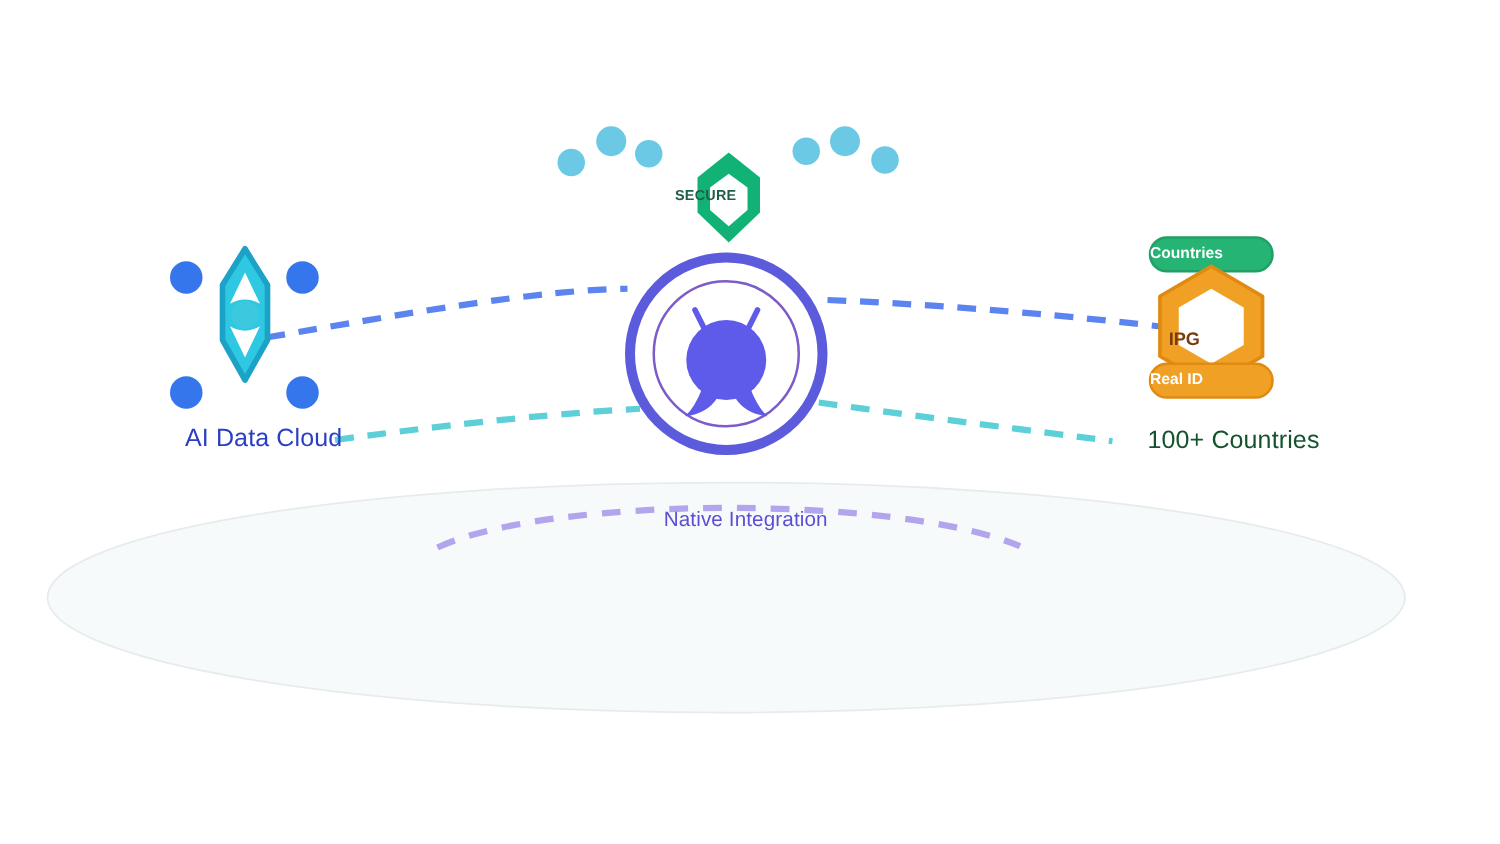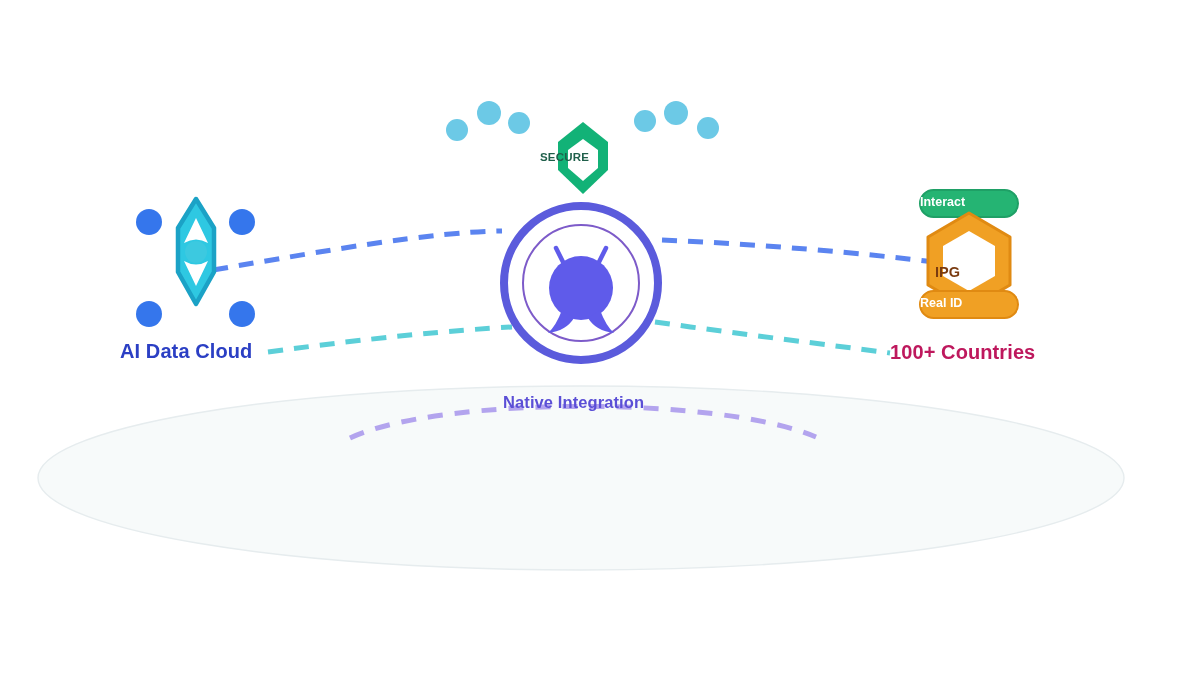--- a/index.html
+++ b/index.html
@@ -19,38 +19,39 @@
   }
   #scene {
     position: absolute;
     inset: 0;
     width: 1200px;
     height: 675px;
   }
   .lbl {
     position: absolute;
     white-space: nowrap;
-    font-weight: bold;
+    font-weight: normal;
     letter-spacing: 0.1px;
+    margin-left: 28px;
   }
   #label-ai-data-cloud {
     left: 120px;
     top: 340px;
     font-size: 20px;
     color: #2b3fc4;
   }
   #label-countries {
     left: 890px;
     top: 341px;
     font-size: 20px;
-    color: #be185d;
+    color: #14532d;
   }
   #label-native-integration {
     left: 503px;
-    top: 393px;
+    top: 407px;
     font-size: 16.5px;
     color: #5b4fd6;
   }
   .badge-text {
     position: absolute;
     white-space: nowrap;
     color: #ffffff;
     font-weight: bold;
   }
   #badge-interact-label {
@@ -151,21 +152,21 @@
     </g>
 
   </svg>
 
   <div class="lbl" id="label-ai-data-cloud">AI Data Cloud</div>
 
   <div class="lbl" id="label-countries">100+ Countries</div>
 
   <div class="lbl" id="label-native-integration">Native Integration</div>
 
-  <div class="badge-text" id="badge-interact-label">Interact</div>
+  <div class="badge-text" id="badge-interact-label">Countries</div>
 
   <div class="badge-text" id="badge-realid-label">Real ID</div>
 
   <div class="badge-text" id="badge-ipg-label">IPG</div>
 
   <div class="badge-text" id="shield-secure-label">SECURE</div>
 
 </div>
 
 </body></html>

